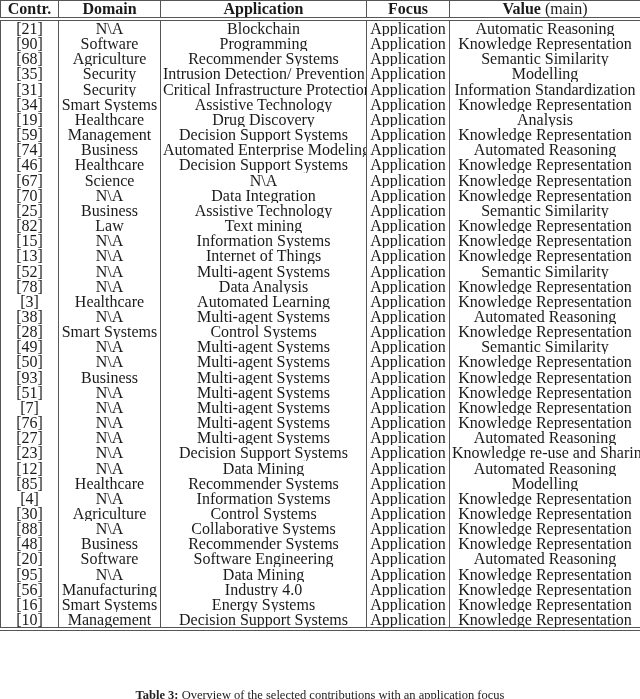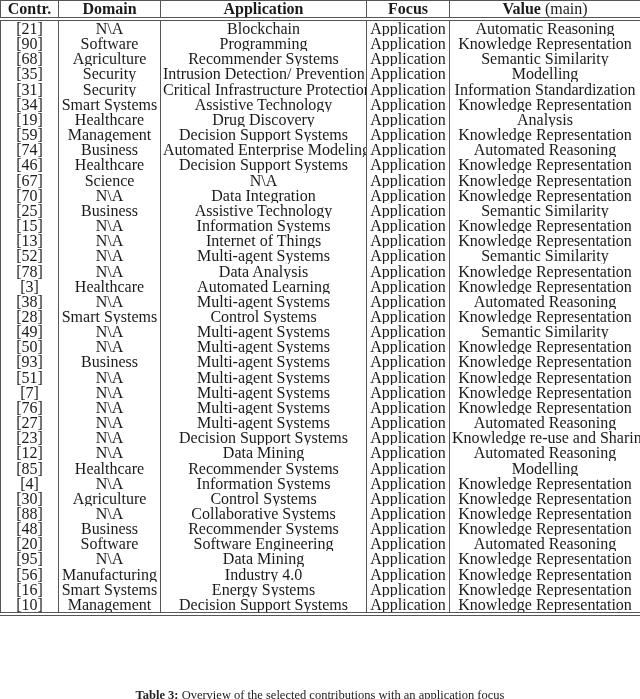--- a/index.html
+++ b/index.html
@@ -161,20 +161,27 @@
           <td>Knowledge Representation</td>
         </tr>
         <tr>
           <td>[25]</td>
           <td>Business</td>
           <td>Assistive Technology</td>
           <td>Application</td>
           <td>Semantic Similarity</td>
         </tr>
         <tr>
+          <td>[82]</td>
+          <td>Law</td>
+          <td>Text mining</td>
+          <td>Application</td>
+          <td>Knowledge Representation</td>
+        </tr>
+        <tr>
           <td>[15]</td>
           <td>N\A</td>
           <td>Information Systems</td>
           <td>Application</td>
           <td>Knowledge Representation</td>
         </tr>
         <tr>
           <td>[13]</td>
           <td>N\A</td>
           <td>Internet of Things</td>

